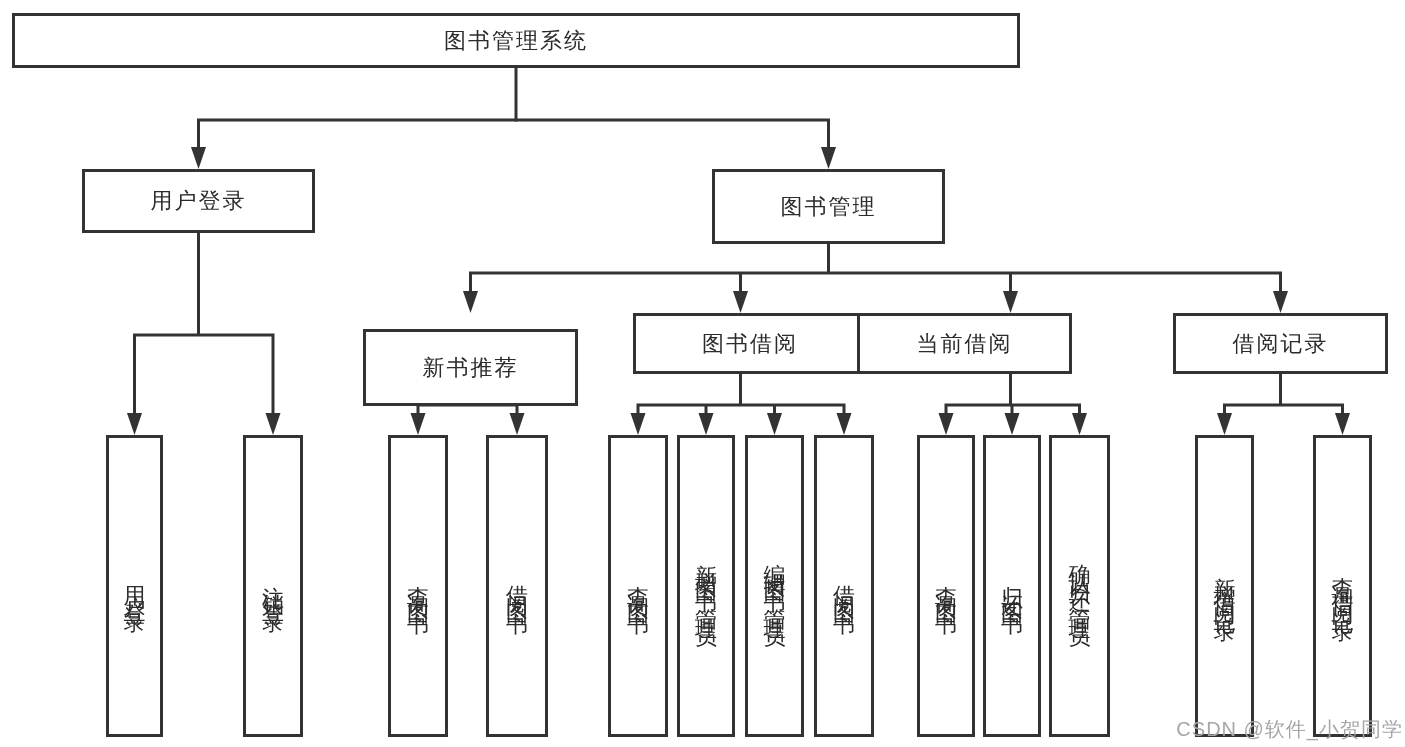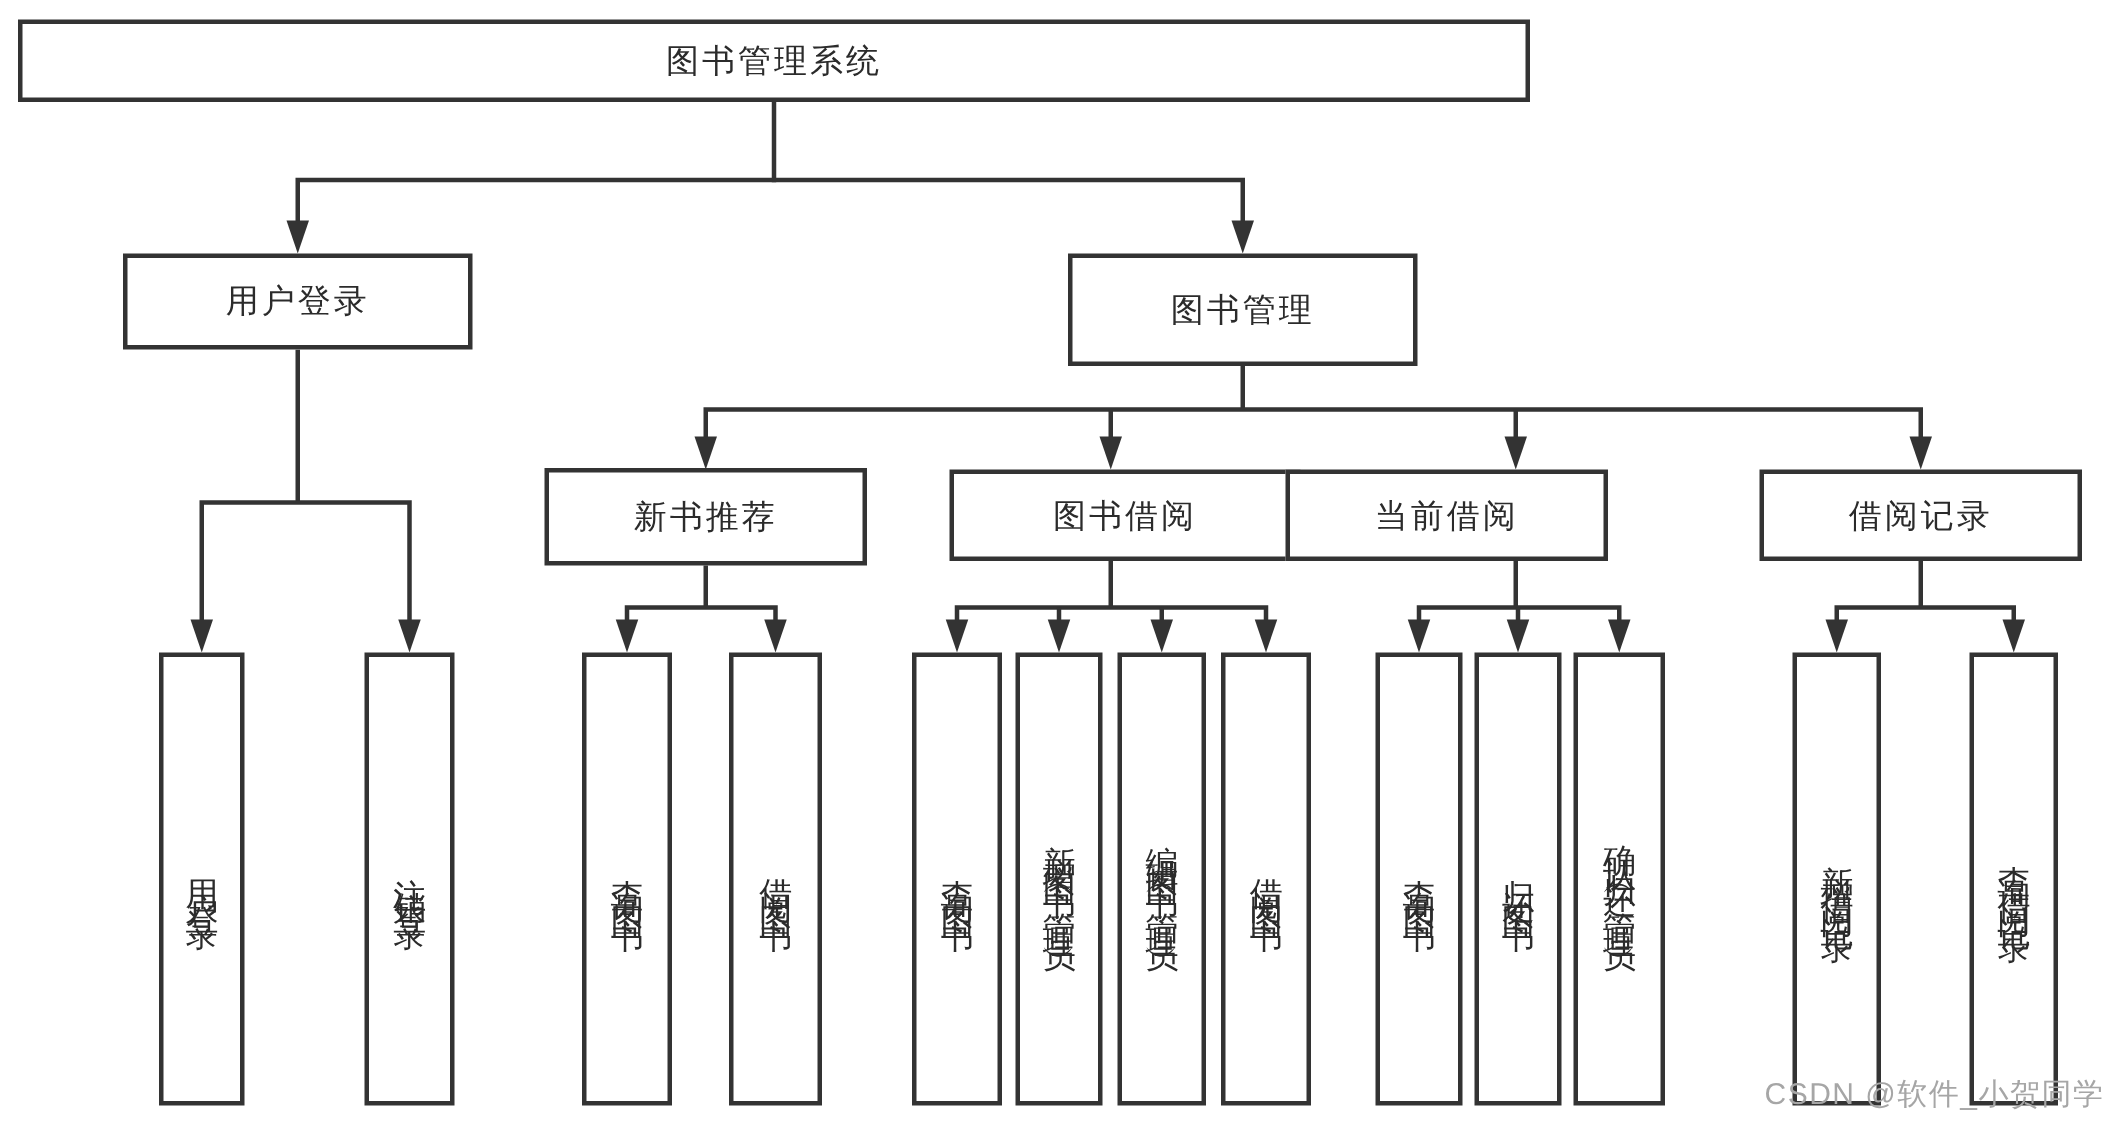--- a/index.html
+++ b/index.html
@@ -107,21 +107,21 @@
     <span class="lbl">图书管理系统</span>
   </div>
 
   <div class="node" style="left:82px; top:169px; width:233px; height:64px;">
     <span class="lbl">用户登录</span>
   </div>
   <div class="node" style="left:712px; top:169px; width:233px; height:75px;">
     <span class="lbl">图书管理</span>
   </div>
 
-  <div class="node" style="left:363px; top:312px; width:215px; height:65px;">
+  <div class="node" style="left:363px; top:329px; width:215px; height:77px;">
     <span class="lbl">新书推荐</span>
   </div>
   <div class="node" style="left:633px; top:313px; width:234px; height:61px;">
     <span class="lbl">图书借阅</span>
   </div>
   <div class="node" style="left:857px; top:313px; width:215px; height:61px;">
     <span class="lbl">当前借阅</span>
   </div>
   <div class="node" style="left:1173px; top:313px; width:215px; height:61px;">
     <span class="lbl">借阅记录</span>

